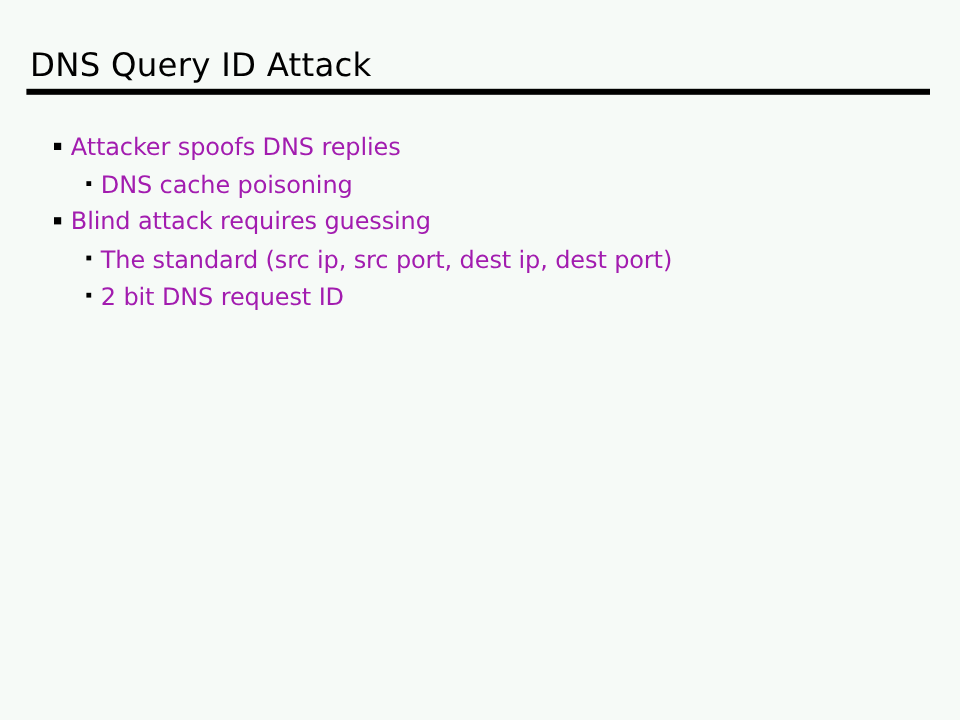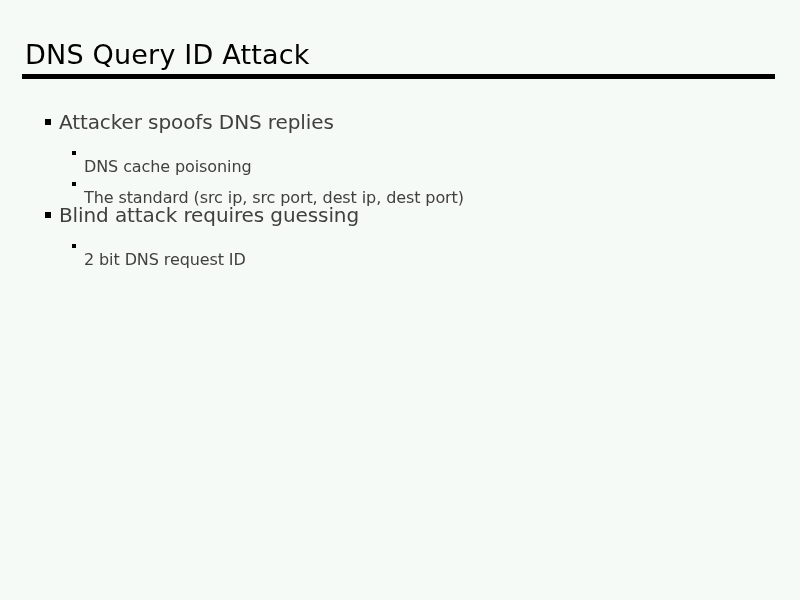--- a/index.html
+++ b/index.html
@@ -70,21 +70,21 @@
   }
 
   .bullet-marker {
     position: absolute;
     background: #000000;
     display: block;
   }
 
   .bullet-text {
     position: absolute;
-    color: #404040;
+    color: #a21caf;
     font-family: "DejaVu Sans", sans-serif;
     white-space: nowrap;
     letter-spacing: -0.1px;
   }
 
   
   .level-1 > .bullet-marker {
     left: 45px;
     top: 9px;
     width: 6px;
@@ -99,22 +99,22 @@
 
   
   .level-2 > .bullet-marker {
     left: 72px;
     top: 10px;
     width: 4px;
     height: 4px;
   }
   .level-2 > .bullet-text {
     left: 84px;
-    top: 13px;
-    font-size: 16px;
+    top: 0px;
+    font-size: 20px;
     line-height: 26px;
   }
 </style>
 </head>
 <body>
 
 <div class="slide">
 
   <div class="title-block">
     <div class="slide-title">DNS Query ID Attack</div>
@@ -126,28 +126,28 @@
     <li class="bullet-row level-1">
       <span class="bullet-marker"></span>
       <span class="bullet-text">Attacker spoofs DNS replies</span>
     </li>
 
     <li class="bullet-row level-2">
       <span class="bullet-marker"></span>
       <span class="bullet-text">DNS cache poisoning</span>
     </li>
 
+    <li class="bullet-row level-1">
+      <span class="bullet-marker"></span>
+      <span class="bullet-text">Blind attack requires guessing</span>
+    </li>
+
     <li class="bullet-row level-2">
       <span class="bullet-marker"></span>
       <span class="bullet-text">The standard (src ip, src port, dest ip, dest port)</span>
-    </li>
-
-    <li class="bullet-row level-1">
-      <span class="bullet-marker"></span>
-      <span class="bullet-text">Blind attack requires guessing</span>
     </li>
 
     <li class="bullet-row level-2">
       <span class="bullet-marker"></span>
       <span class="bullet-text">2 bit DNS request ID</span>
     </li>
 
   </ul>
 
 </div>

